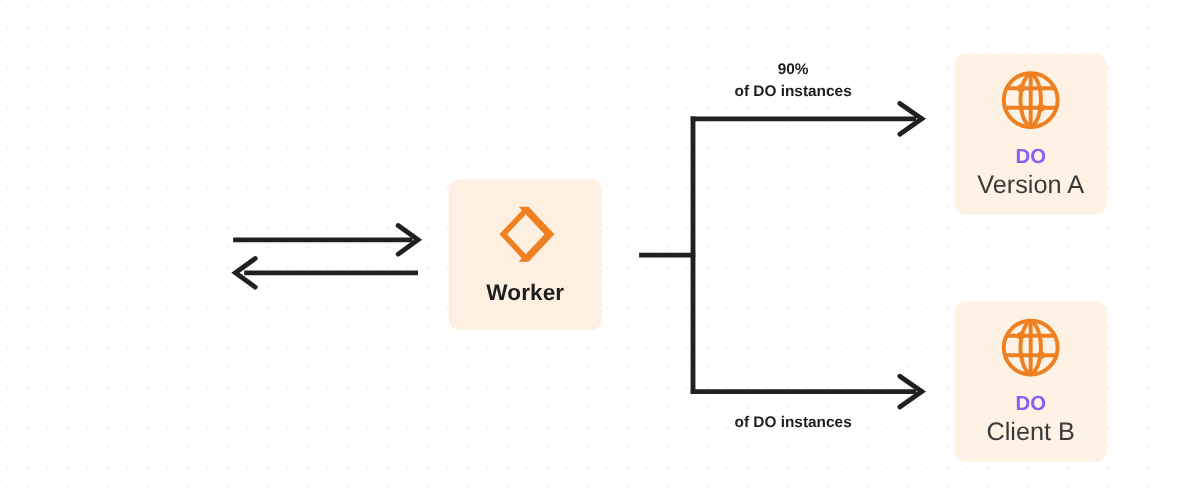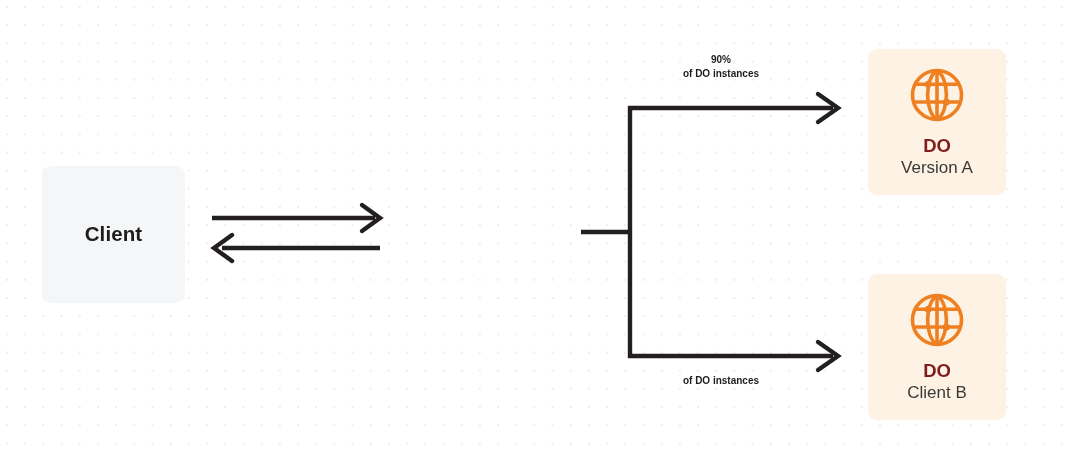--- a/index.html
+++ b/index.html
@@ -81,31 +81,31 @@
   .node-client .node-label {
     font-size: 20.5px;
   }
 
   .node-worker .node-label {
     font-size: 20.5px;
     margin-top: 14px;
   }
 
   .do-title {
-    color: #7f1d1d;
+    color: #8b5cf6;
     font-weight: bold;
     font-size: 18.5px;
     line-height: 1.15;
     margin-top: 11px;
   }
 
   .do-sub {
     color: #3a3a38;
     font-weight: normal;
-    font-size: 17px;
+    font-size: 23px;
     line-height: 1.2;
     margin-top: 2px;
   }
 
   .icon-wrap {
     display: block;
     line-height: 0;
   }
 
   
@@ -118,21 +118,21 @@
     z-index: 2;
     overflow: visible;
   }
 
   
   .edge-caption {
     position: absolute;
     text-align: center;
     color: #1d1d1b;
     font-weight: bold;
-    font-size: 10px;
+    font-size: 14px;
     line-height: 1.42;
     z-index: 4;
     white-space: nowrap;
   }
 
   .caption-top {
     left: 624px;
     top: 53px;
     width: 194px;
   }
@@ -178,24 +178,32 @@
 
   <div class="edge-caption caption-top">
     <div>90%</div>
     <div>of DO instances</div>
   </div>
 
   <div class="edge-caption caption-bottom">
     <div>of DO instances</div>
   </div>
 
-  <div class="node node-client">
-    <div class="node-label">Client</div>
-  </div>
-
+
+  <div class="node node-worker">
+    <span class="icon-wrap">
+      <svg width="62" height="58" viewBox="0 0 62 58" xmlns="http://www.w3.org/2000/svg">
+
+        <path d="M30.5 4 L7 29 L30.5 54 L30.5 46.6 L14 29 L30.5 11.4 Z" fill="#ef8022"></path>
+
+        <path d="M33.5 4 L24.5 4 L48 29 L24.5 54 L33.5 54 L57 29 Z" fill="#ef8022"></path>
+      </svg>
+    </span>
+    <div class="node-label">Worker</div>
+  </div>
 
   <div class="node node-do-a">
     <span class="icon-wrap">
       <svg width="58" height="58" viewBox="0 0 58 58" xmlns="http://www.w3.org/2000/svg">
         <g fill="none" stroke="#ef8022" stroke-width="3.6">
           <circle cx="29" cy="29" r="24.5"></circle>
           <line x1="29" y1="4.5" x2="29" y2="53.5"></line>
           <line x1="7.2" y1="18.2" x2="50.8" y2="18.2"></line>
           <line x1="5.4" y1="36.0" x2="52.6" y2="36.0"></line>
           <path d="M29 4.5 C16.5 12 16.5 46 29 53.5"></path>

